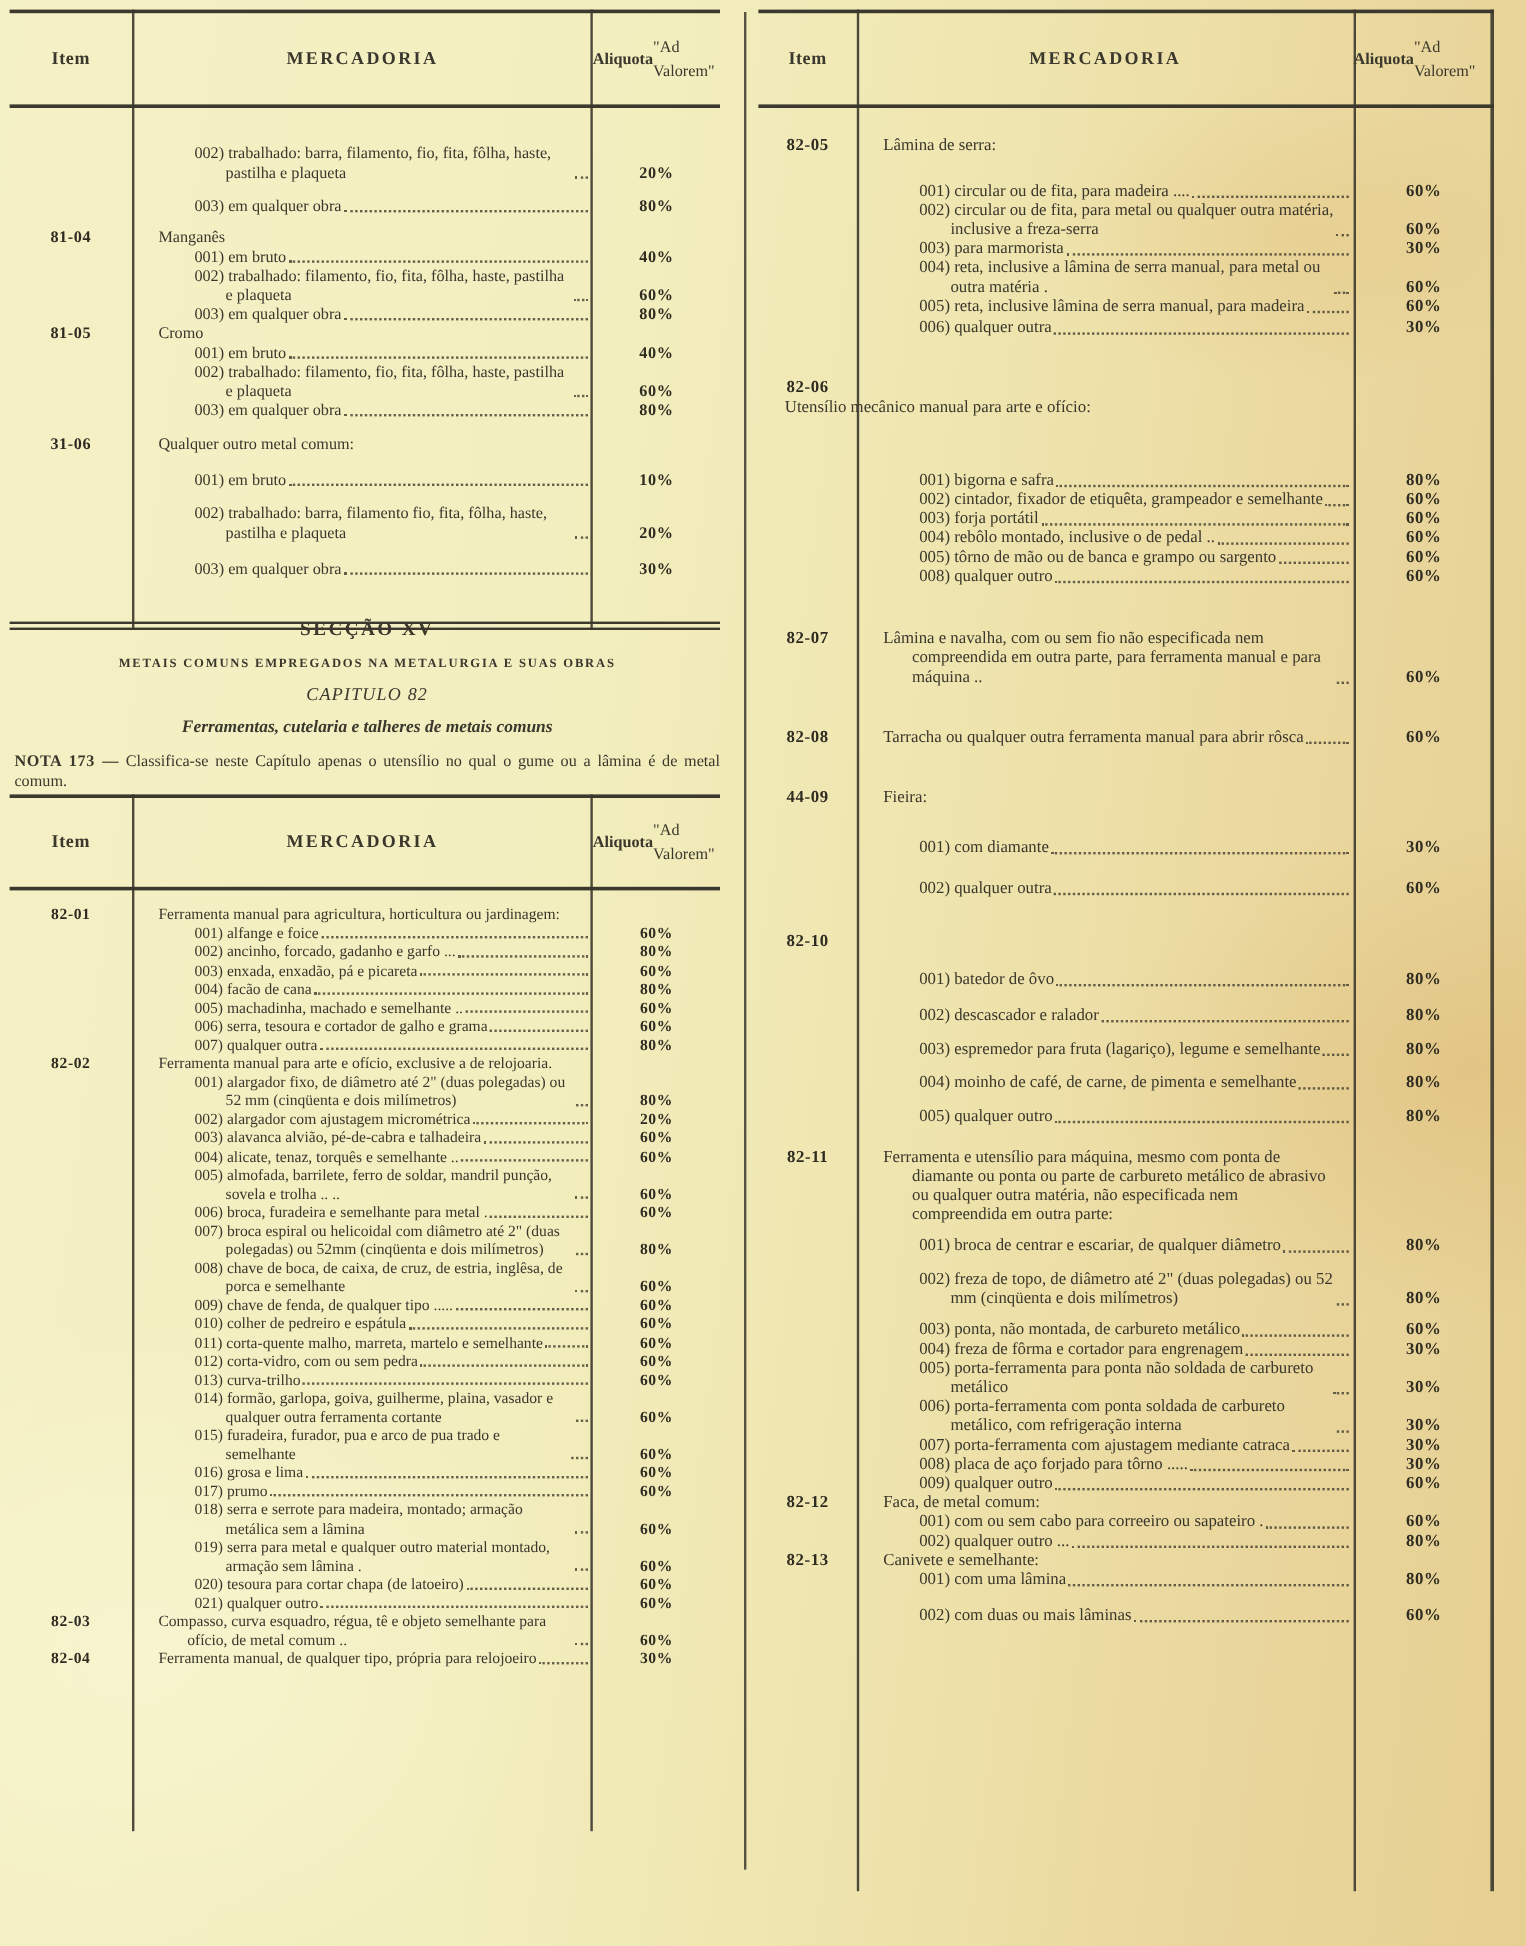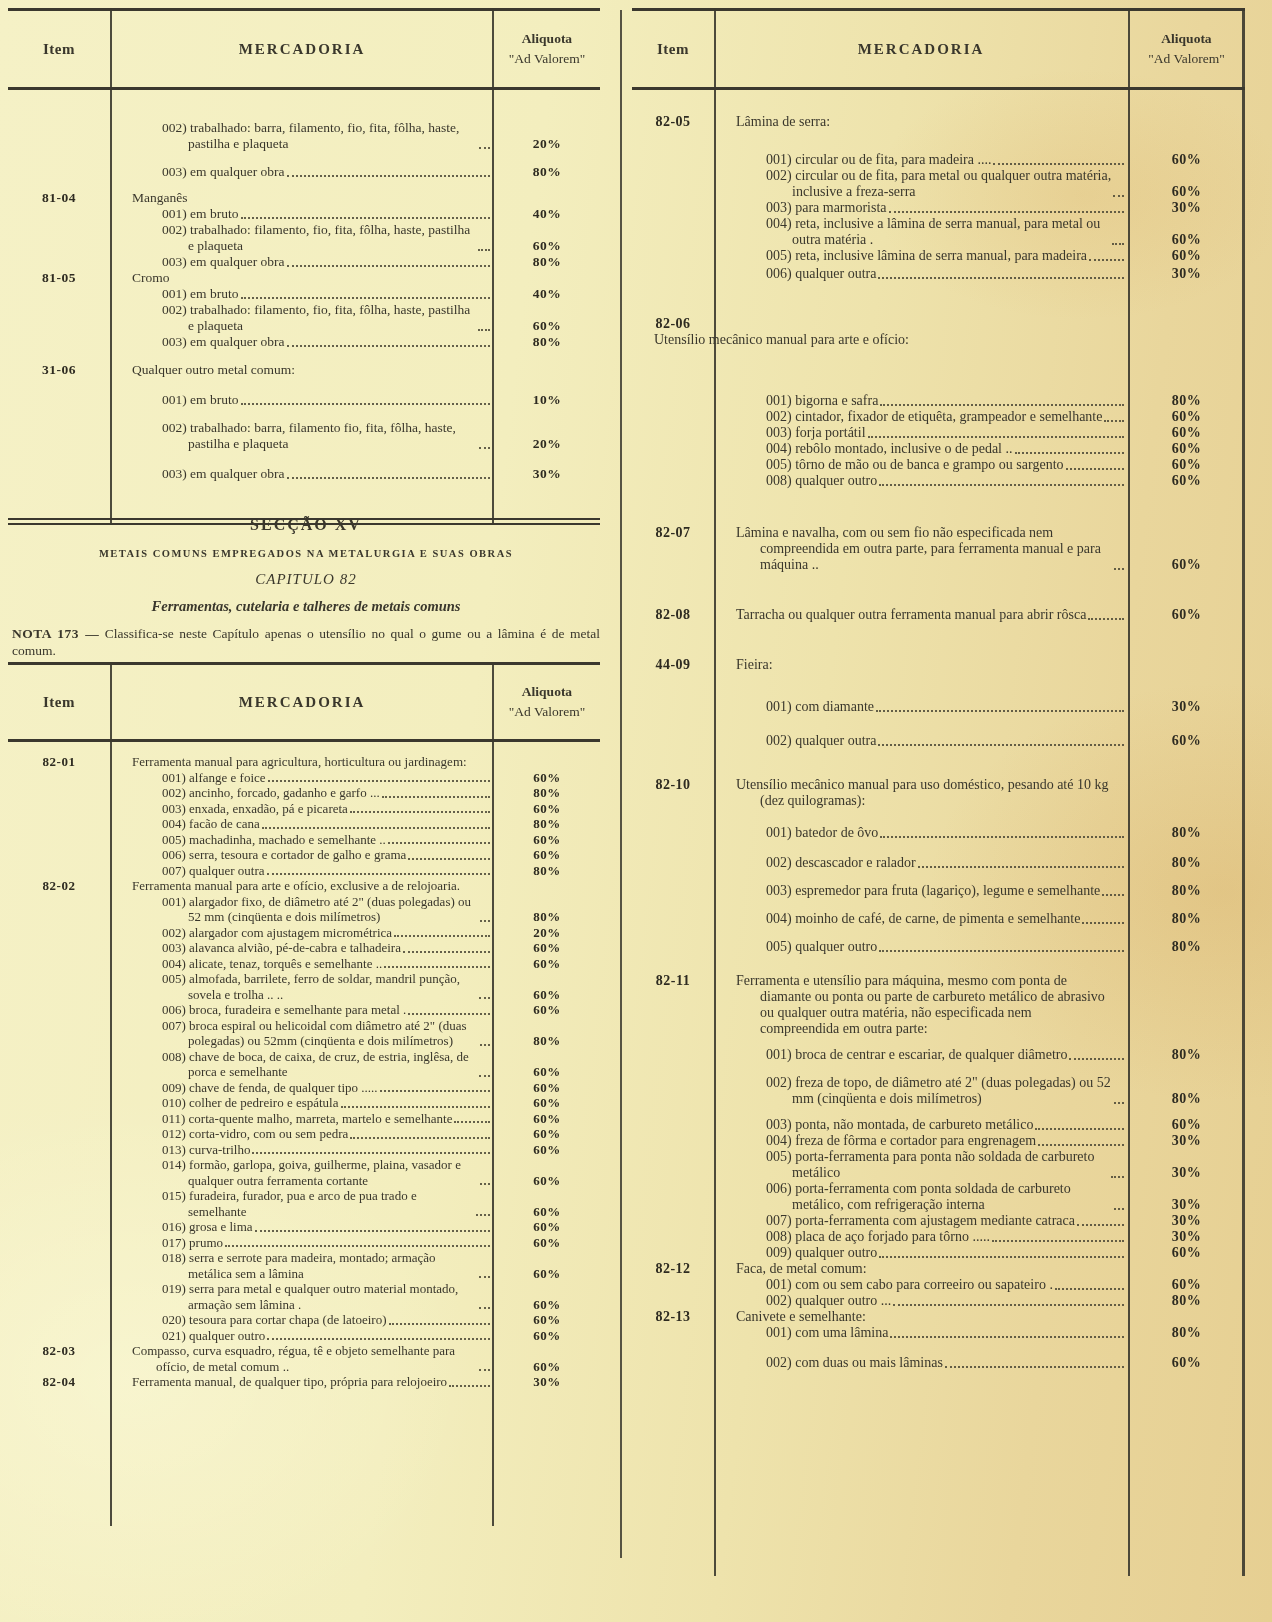--- a/index.html
+++ b/index.html
@@ -27,21 +27,21 @@
   .tbl{position:absolute;}
   .vline{position:absolute;top:0;bottom:0;width:2px;background:var(--rule);opacity:.9;}
   .rule-thick{height:3px;background:var(--rule);}
   .rule-dbl{height:3px;border-top:2px solid var(--rule);border-bottom:2px solid var(--rule);background:transparent;}
 
   .thead{display:flex;align-items:stretch;}
   .th-item{width:102px;flex:none;display:flex;align-items:center;justify-content:center;
     font-weight:bold;font-size:15px;letter-spacing:.5px;}
   .th-merc{flex:1;display:flex;align-items:center;justify-content:center;
     font-weight:bold;font-size:15px;letter-spacing:2px;}
-  .th-rate{width:106px;flex:none;display:flex;flex-direction:column;align-items:center;justify-content:center;
+  .th-rate{width:106px;flex:none;display:flex;flex-direction:row;align-items:center;justify-content:center;
     font-size:13.5px;line-height:20px;}
   .th-rate .l1{font-weight:bold;}
   .rt .th-item{width:82px;}
   .rt .th-rate{width:117px;}
 
   .tbody{position:relative;}
   .trow{display:flex;align-items:flex-start;}
   .c-item{width:102px;flex:none;text-align:center;font-weight:bold;letter-spacing:.5px;color:var(--ink-strong);}
   .rt .c-item{width:82px;}
   .c-desc{flex:0 1 auto;min-width:0;padding-left:10px;}
@@ -650,23 +650,20 @@
         <div class="trow sub" style="margin-top: 18px;">
           <div class="c-item"></div>
           <div class="c-desc">
             <span class="txt">002) qualquer outra</span>
           </div>
           <div class="lead"></div>
           <div class="c-rate">60%</div>
         </div>
         <div class="trow group" style="margin-top: 28px;">
           <div class="c-item">82-10</div>
-          <div class="c-desc">
-            <span class="txt">Utensílio mecânico manual para uso doméstico, pesando até 10 kg (dez quilogramas):</span>
-          </div>
           <div class="lead nolead"></div>
           <div class="c-rate"></div>
         </div>
         <div class="trow sub" style="margin-top: 16px;">
           <div class="c-item"></div>
           <div class="c-desc">
             <span class="txt">001) batedor de ôvo</span>
           </div>
           <div class="lead"></div>
           <div class="c-rate">80%</div>

